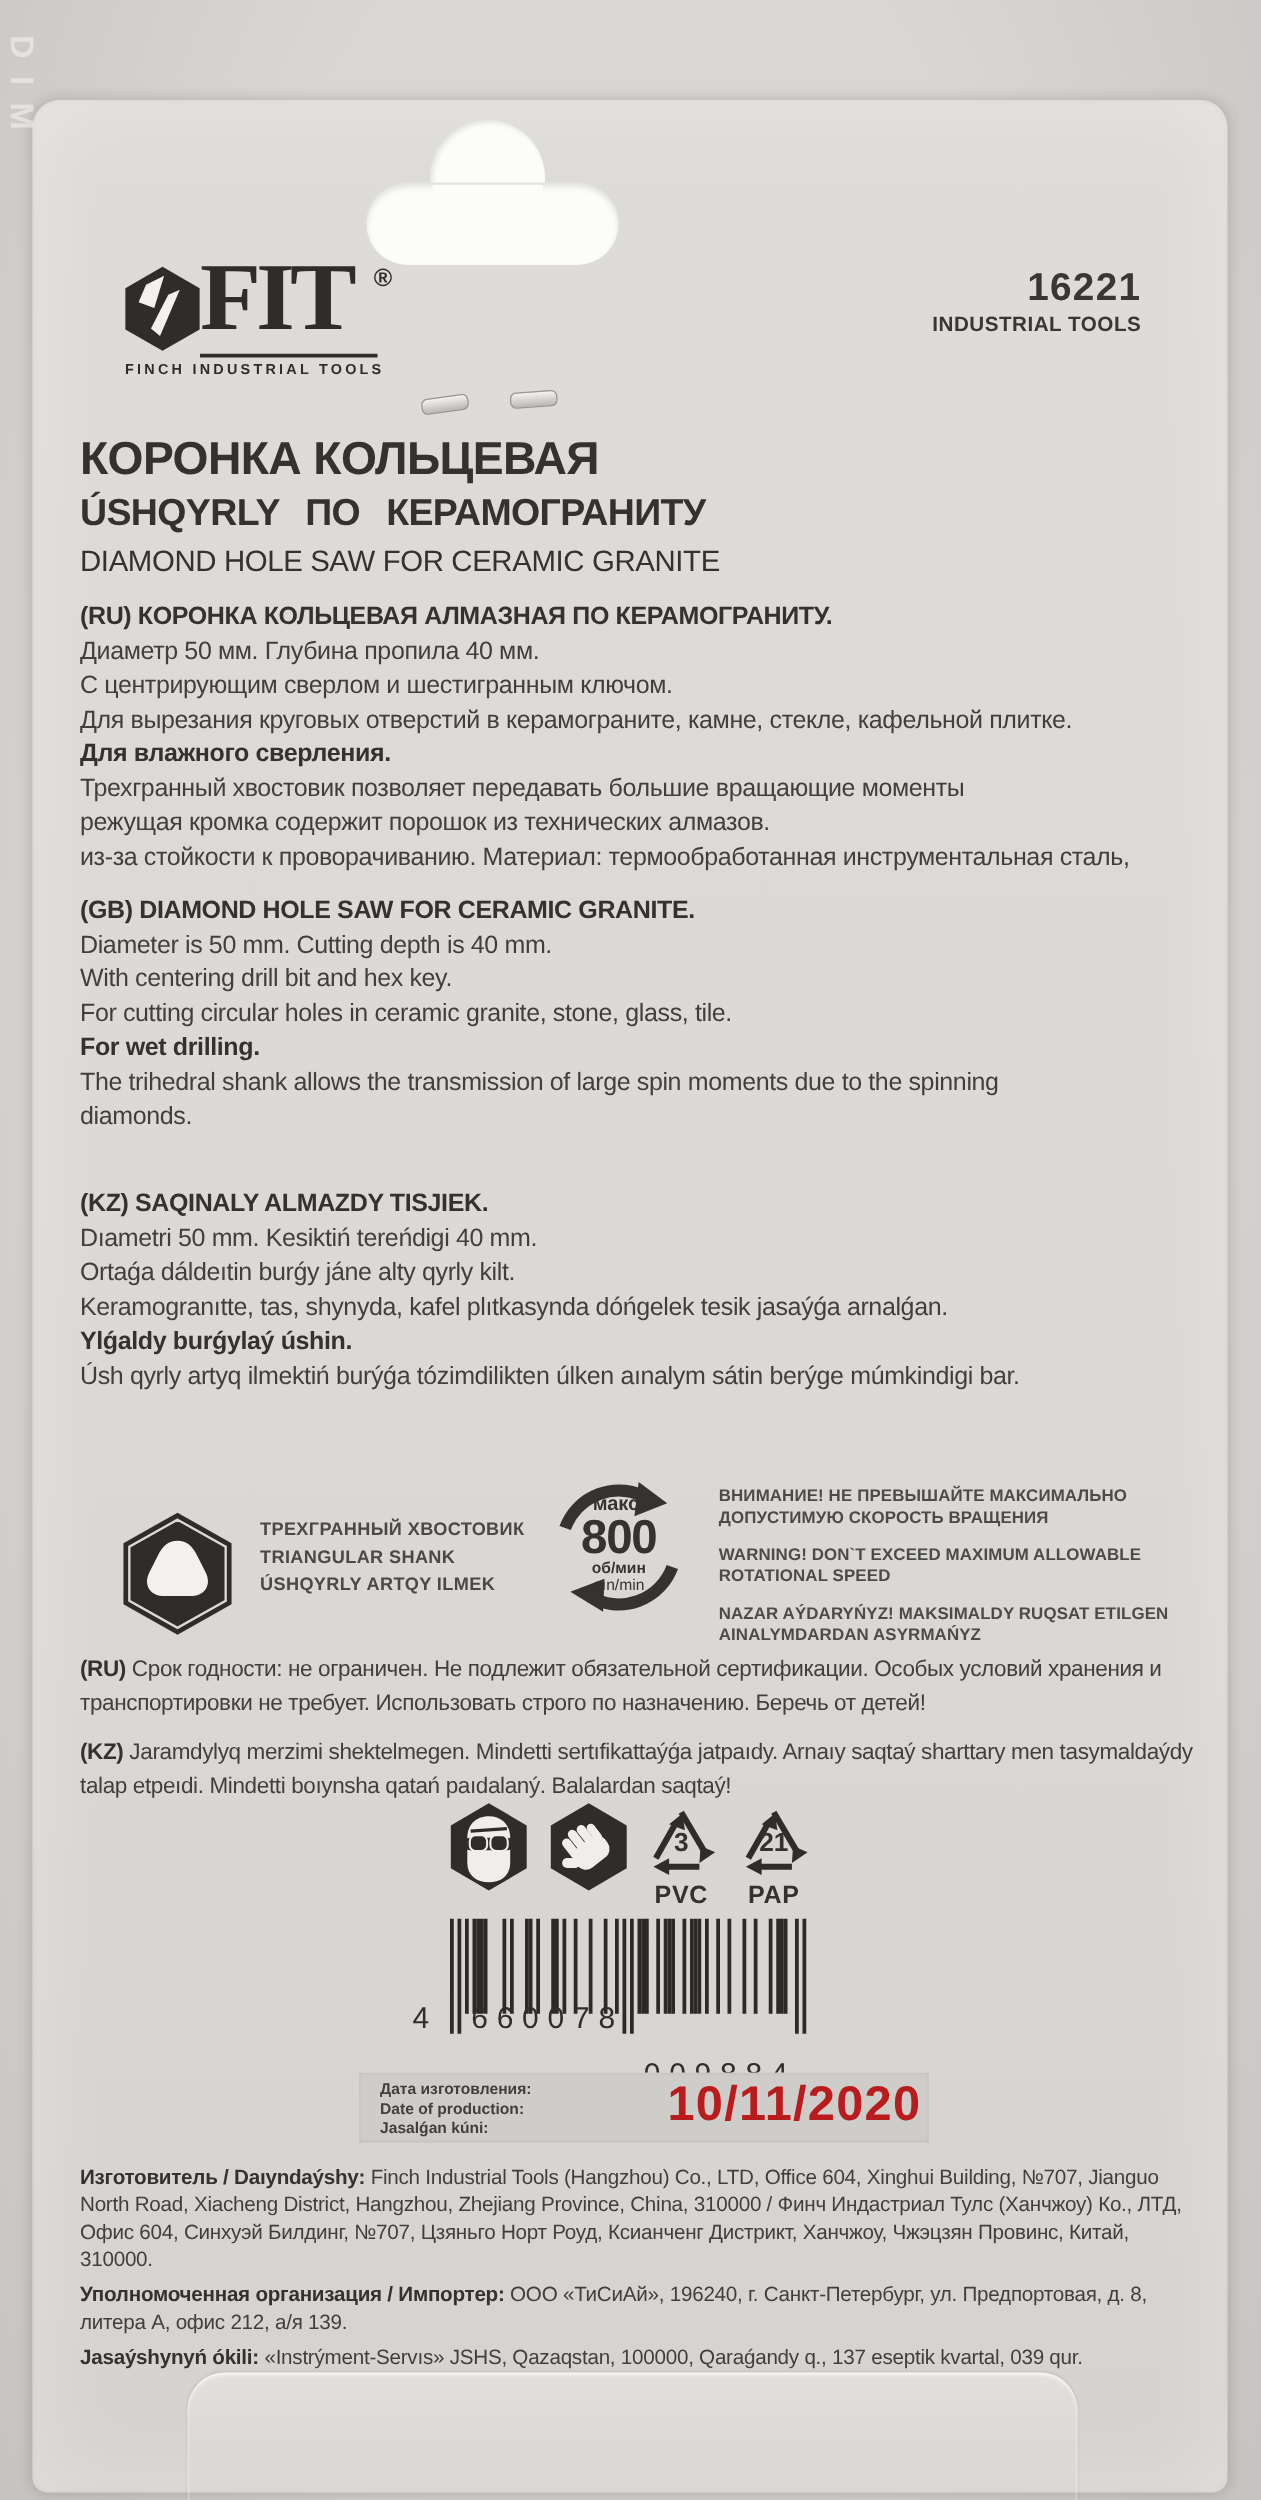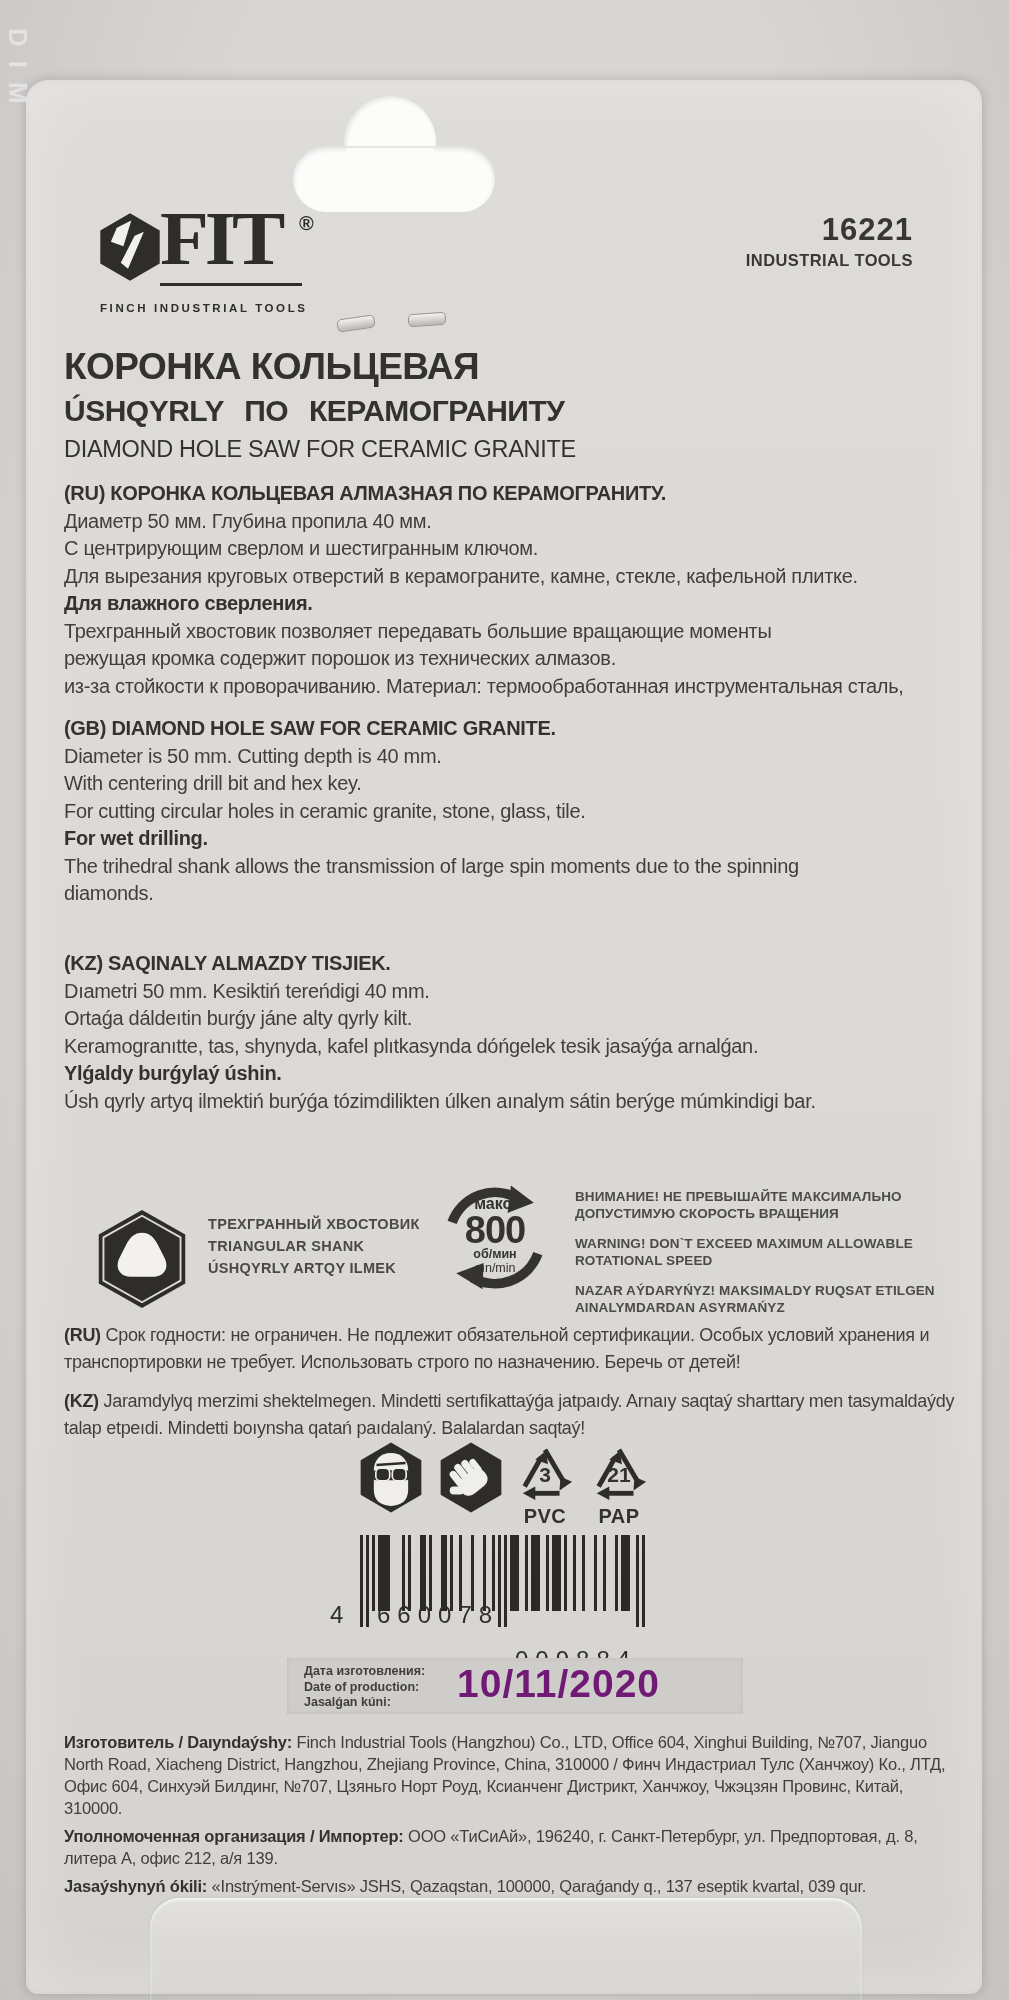--- a/index.html
+++ b/index.html
@@ -23,21 +23,21 @@
     background:linear-gradient(180deg,#f4f3f1,#b9b7b4);border:1px solid #989693;}
   .staple1{left:337px;top:317px;transform:rotate(-8deg);}
   .staple2{left:408px;top:313px;transform:rotate(-4deg);}
   
   .logo-hex{position:absolute;left:97px;top:212px;width:66px;height:70px;}
   .fit-text{position:absolute;left:160px;top:200px;font-family:"Liberation Serif",serif;
     font-weight:bold;font-size:80px;line-height:80px;letter-spacing:-4px;color:#2e2d2b;transform:scaleY(.96);transform-origin:left top;}
   .fit-reg{position:absolute;left:299px;top:212px;font-size:20px;font-weight:bold;color:#2e2d2b;}
   .logo-rule{position:absolute;left:160px;top:283px;width:142px;height:3px;background:#2e2d2b;}
   .logo-tagline{position:absolute;left:100px;top:290px;font-size:11.5px;font-weight:bold;
-    letter-spacing:2.6px;color:#2e2d2b;margin-top:12px;}
+    letter-spacing:2.6px;color:#2e2d2b;}
   .sku{position:absolute;right:96px;top:212px;font-size:31px;font-weight:bold;color:#383735;letter-spacing:1px;}
   .sku-sub{position:absolute;right:96px;top:251px;font-size:16.5px;font-weight:bold;color:#383735;letter-spacing:.4px;}
   
   .title1{position:absolute;left:64px;top:346px;font-size:37px;font-weight:bold;color:#333230;letter-spacing:-.5px;}
   .title2{position:absolute;left:64px;top:394px;font-size:30px;font-weight:bold;color:#333230;word-spacing:13px;letter-spacing:-.5px;}
   .title3{position:absolute;left:64px;top:436px;font-size:23.5px;font-weight:normal;color:#333230;letter-spacing:-.3px;}
   
   .para{position:absolute;left:64px;width:895px;font-size:20px;line-height:27.5px;
     color:#413f3d;letter-spacing:-.3px;}
   .para .hd,.para .bd{font-weight:bold;color:#343230;}
@@ -71,22 +71,22 @@
   
   .barcode{position:absolute;left:360px;top:1535px;width:285px;height:100px;}
   .bc-bar{position:absolute;top:0;width:3px;background:#2b2a28;}
   .bc-digits{position:absolute;top:66px;font-size:24px;color:#2f2e2c;letter-spacing:7px;}
   .bc-d1{left:-30px;letter-spacing:0;} .bc-g1{left:17px;} .bc-g2{left:155px;margin-top:45px;}
   
   .datebox{position:absolute;left:287px;top:1658px;width:456px;height:56px;background:#cfcdca;
     box-shadow:inset 0 0 4px rgba(0,0,0,.08);}
   .date-labels{position:absolute;left:17px;top:6px;font-size:12.5px;font-weight:bold;
     line-height:15.5px;color:#403f3d;}
-  .date-value{position:absolute;left:170px;top:4px;width:280px;text-align:left;
-    font-size:39px;font-weight:bold;letter-spacing:1px;color:#701a75;}
+  .date-value{position:absolute;left:170px;top:4px;width:280px;text-align:right;
+    font-size:39px;font-weight:bold;letter-spacing:1px;color:#b91c1c;}
   
   .footer{position:absolute;left:64px;top:1731px;width:892px;font-size:16.5px;line-height:22px;
     color:#413f3d;letter-spacing:-.2px;}
   .footer p{margin:0 0 6px 0;}
   .footer b{color:#343230;}
   
   .blister{position:absolute;left:150px;top:1898px;width:712px;height:160px;border-radius:30px;
     background:linear-gradient(180deg,rgba(255,255,255,.30),rgba(255,255,255,0) 60%);
     box-shadow:inset 0 2px 3px rgba(255,255,255,.75), 0 -1px 3px rgba(0,0,0,.07);}
 </style>

